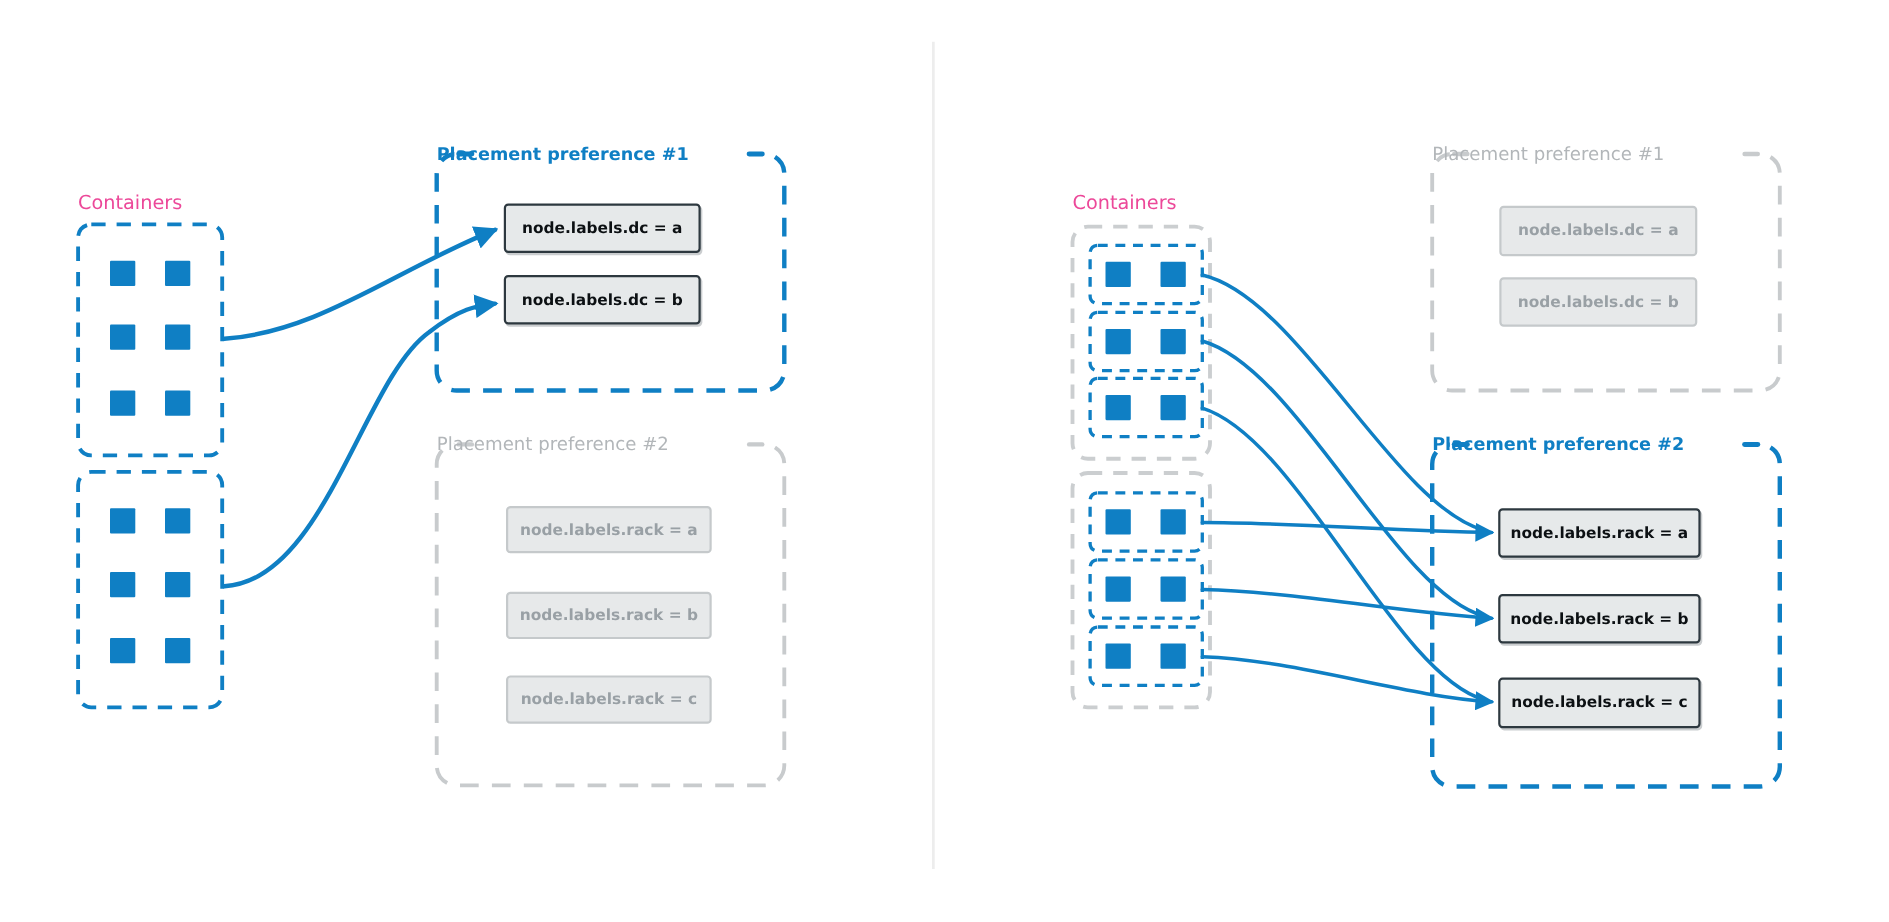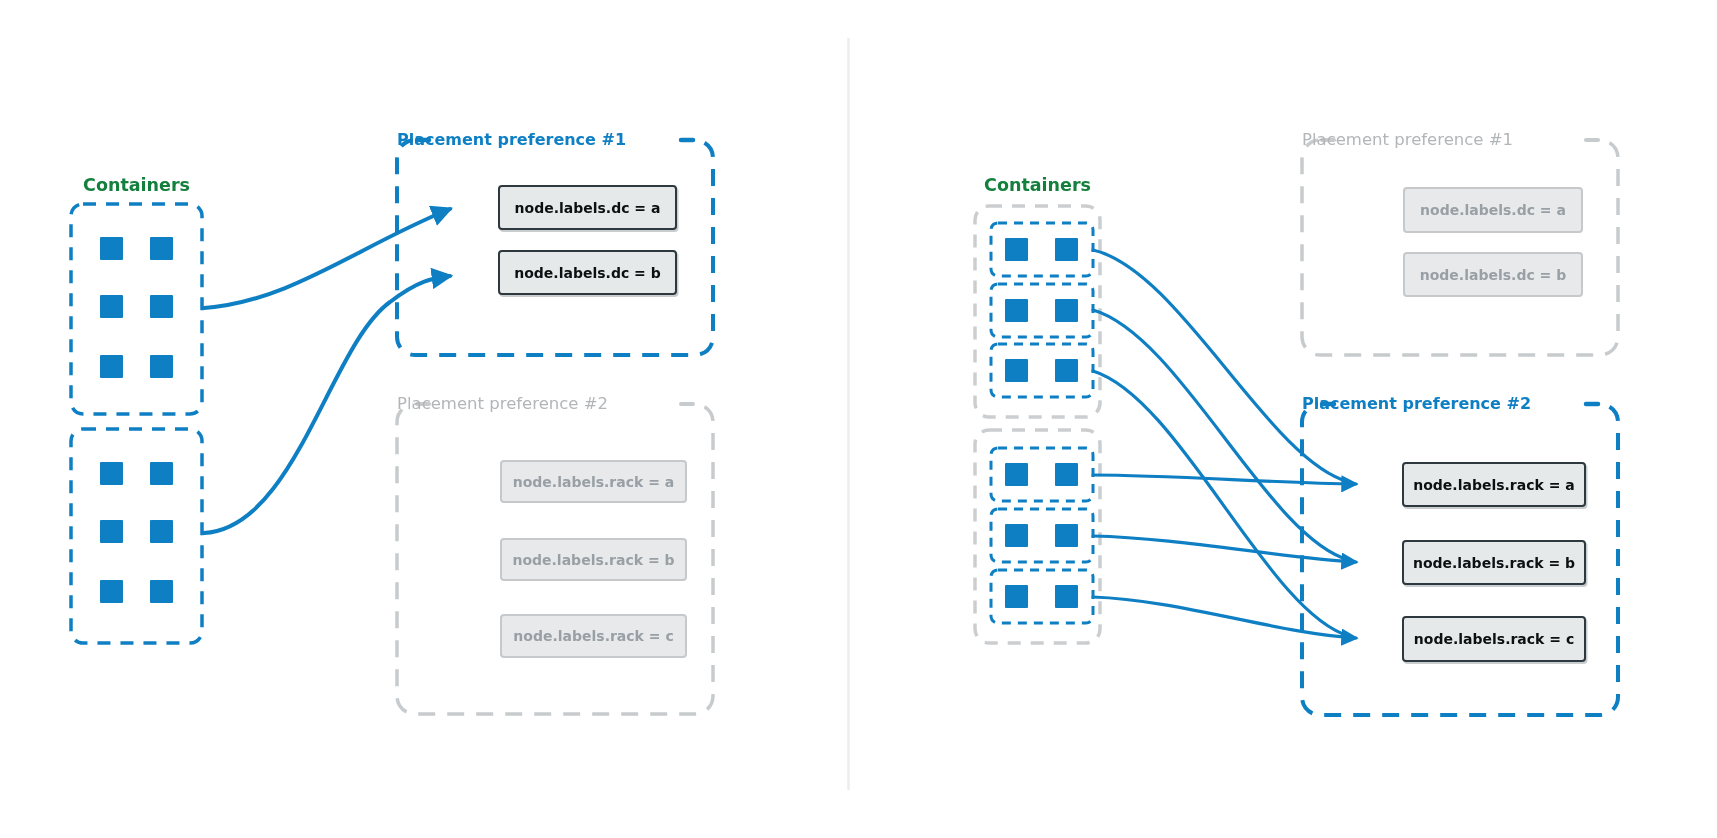--- a/index.html
+++ b/index.html
@@ -2,31 +2,31 @@
 <html><head>
 <meta charset="utf-8">
 <style>
   html,body{margin:0;padding:0;background:#ffffff;}
   .canvas{
     position:relative;width:1717px;height:838px;background:#ffffff;overflow:hidden;
     font-family:"DejaVu Sans","Liberation Sans",sans-serif;
   }
   .layer{position:absolute;left:0;top:0;}
   .containers-label{
-    position:absolute;text-align:center;color:#15803d;font-weight:bold;
+    position:absolute;text-align:left;color:#ec4899;font-weight:normal;
     font-size:17.5px;height:22px;line-height:22px;
   }
   .box-title{
     position:absolute;text-align:left;height:24px;line-height:24px;white-space:nowrap;
   }
   .t-active{color:#0f7fc4;font-weight:bold;font-size:16px;}
   .t-inactive{color:#b2b6b9;font-weight:400;font-size:16.5px;}
   .pill{
     position:absolute;display:flex;align-items:center;justify-content:center;
-    border-radius:4px;font-size:14px;box-sizing:border-box;white-space:nowrap;margin-left:40px;
+    border-radius:4px;font-size:14px;box-sizing:border-box;white-space:nowrap;
   }
   .pill.active{
     background:#e6e9ea;border:2.5px solid #2d383f;color:#0c1013;font-weight:bold;
     box-shadow:1.5px 2px 0 rgba(45,56,63,.25);
   }
   .pill.inactive{
     background:#e7e9ea;border:2px solid #c5c9cb;color:#99a0a5;font-weight:600;
   }
 </style>
 </head>

